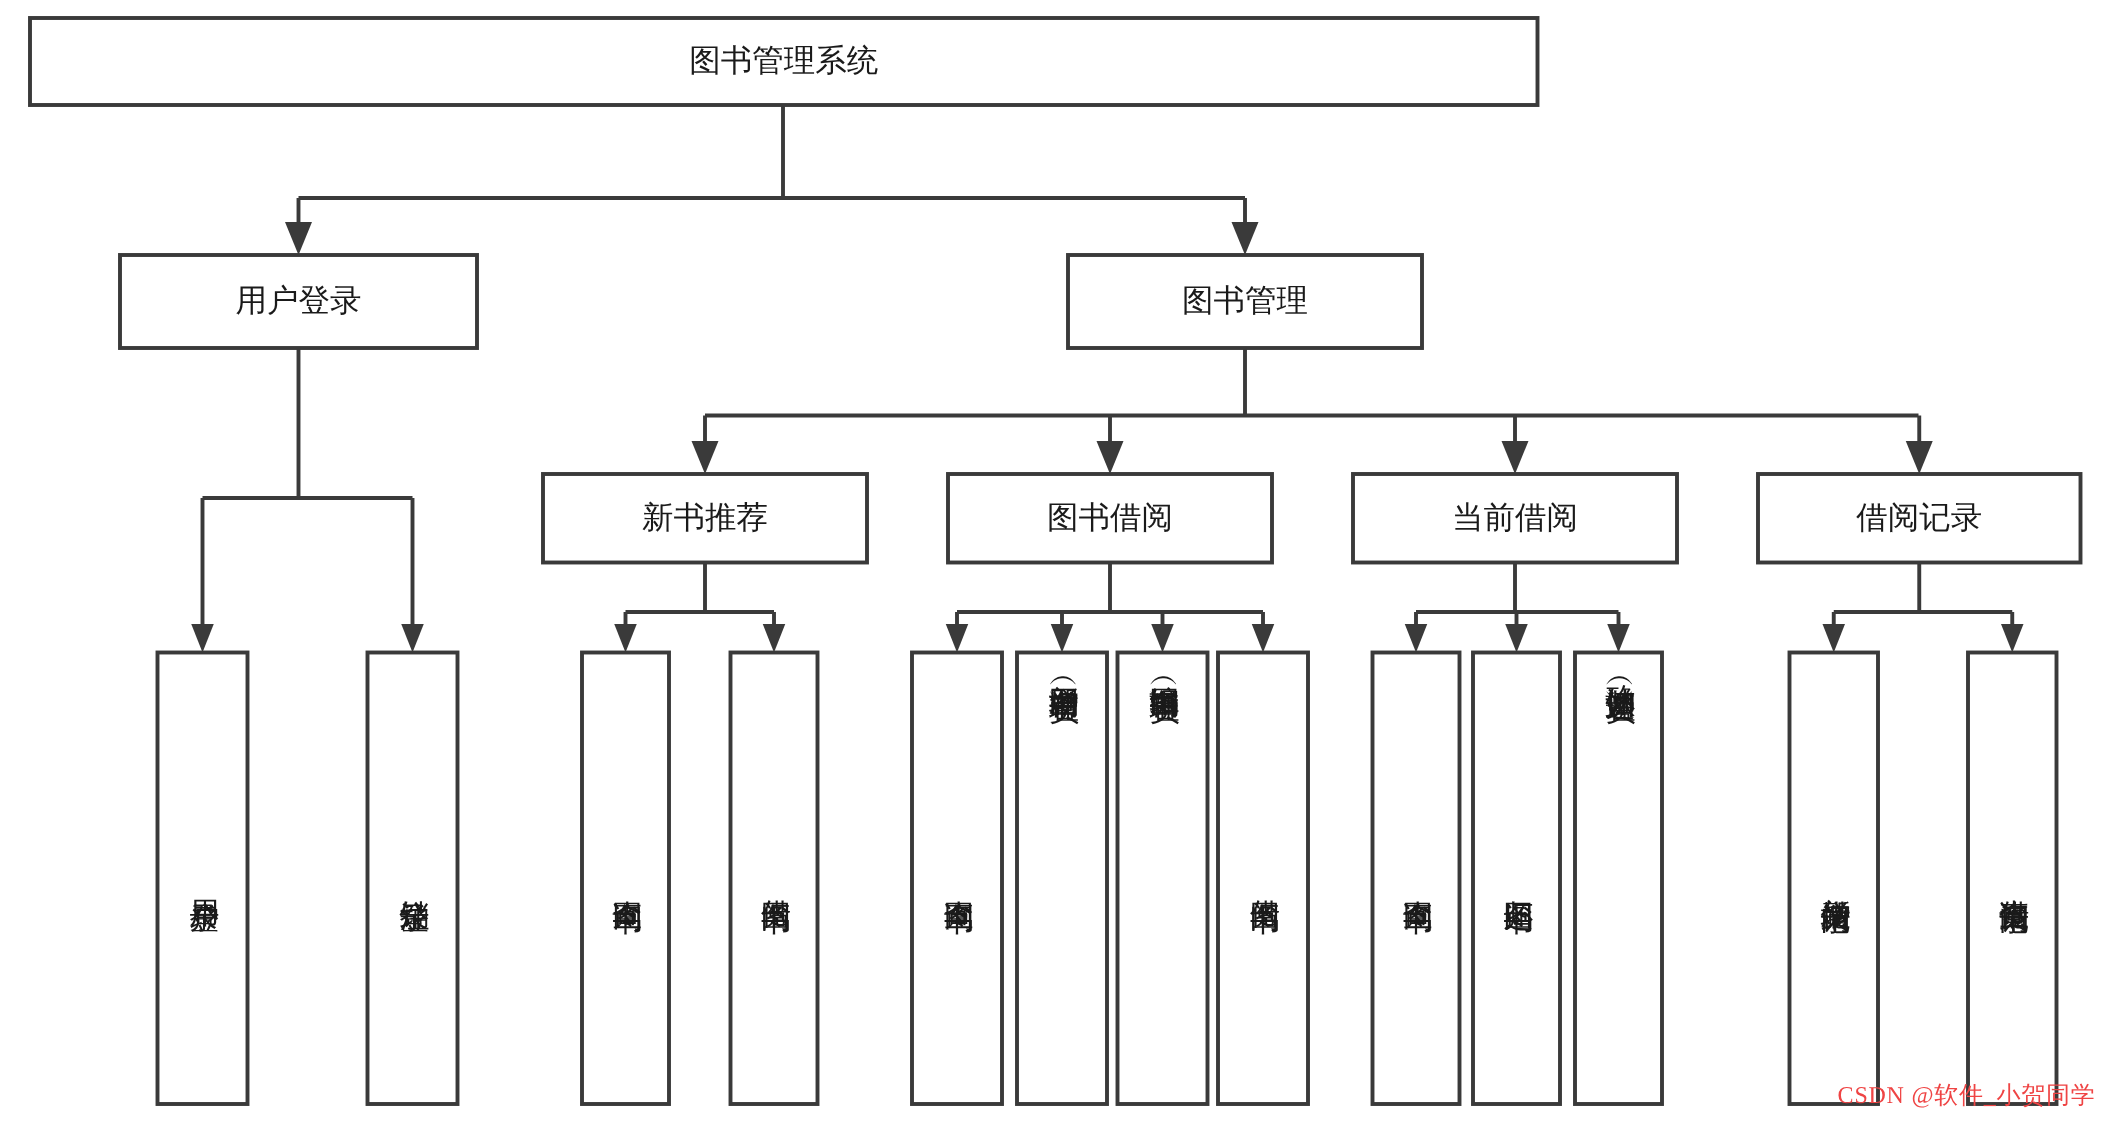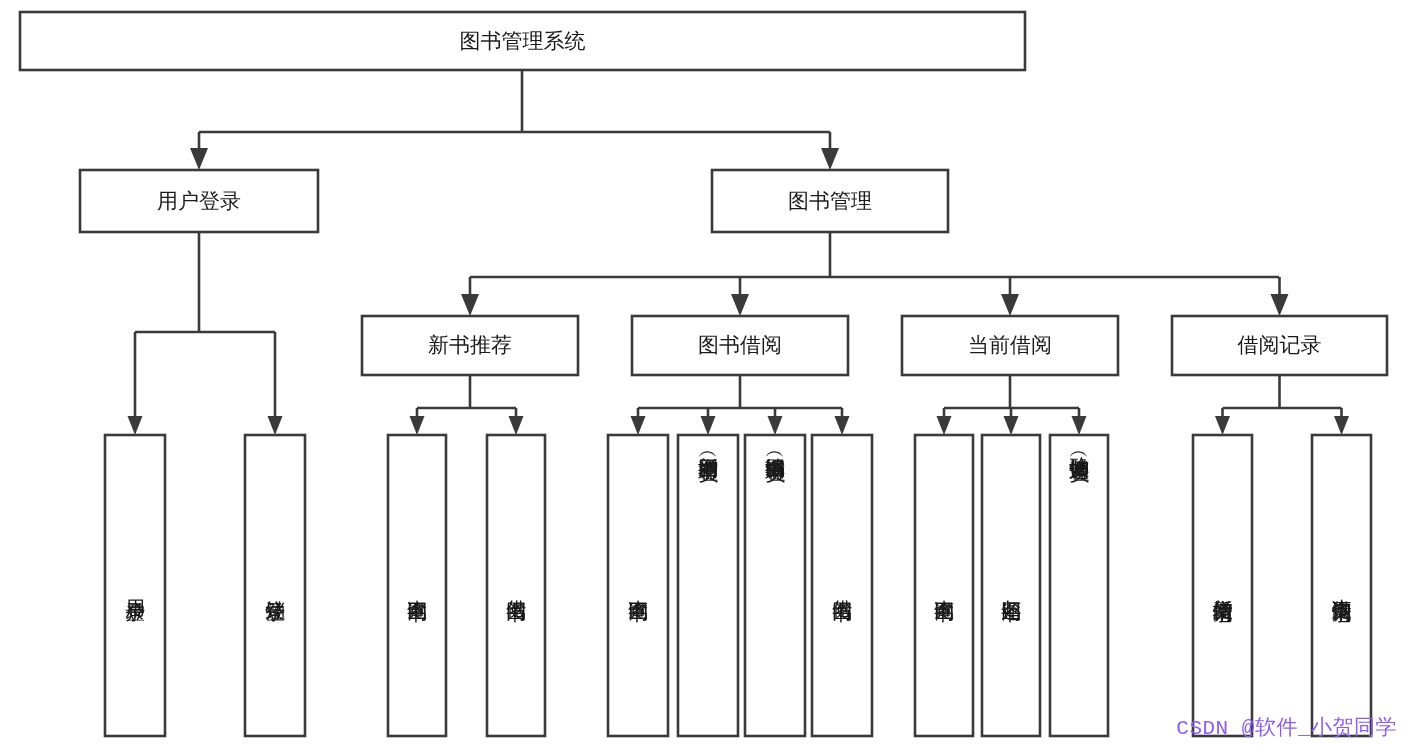--- a/index.html
+++ b/index.html
@@ -69,23 +69,23 @@
     padding-top: 6px;
   }
   .leaf-label-wrap.centered {
     align-items: center;
     padding-top: 0;
   }
   .watermark {
     position: absolute;
     right: 8px;
     bottom: 6px;
-    font-family: Liberation Mono, monospace;
-    font-size: 21px;
-    color: #8b5cf6;
+    font-family: Liberation Serif, serif;
+    font-size: 16px;
+    color: #ef4444;
     letter-spacing: 0.5px;
     white-space: nowrap;
     user-select: none;
   }
 </style>
 </head>
 <body>
 
 <div id="diagram-root">
   <svg class="flowchart" viewBox="0 0 1405 747">

